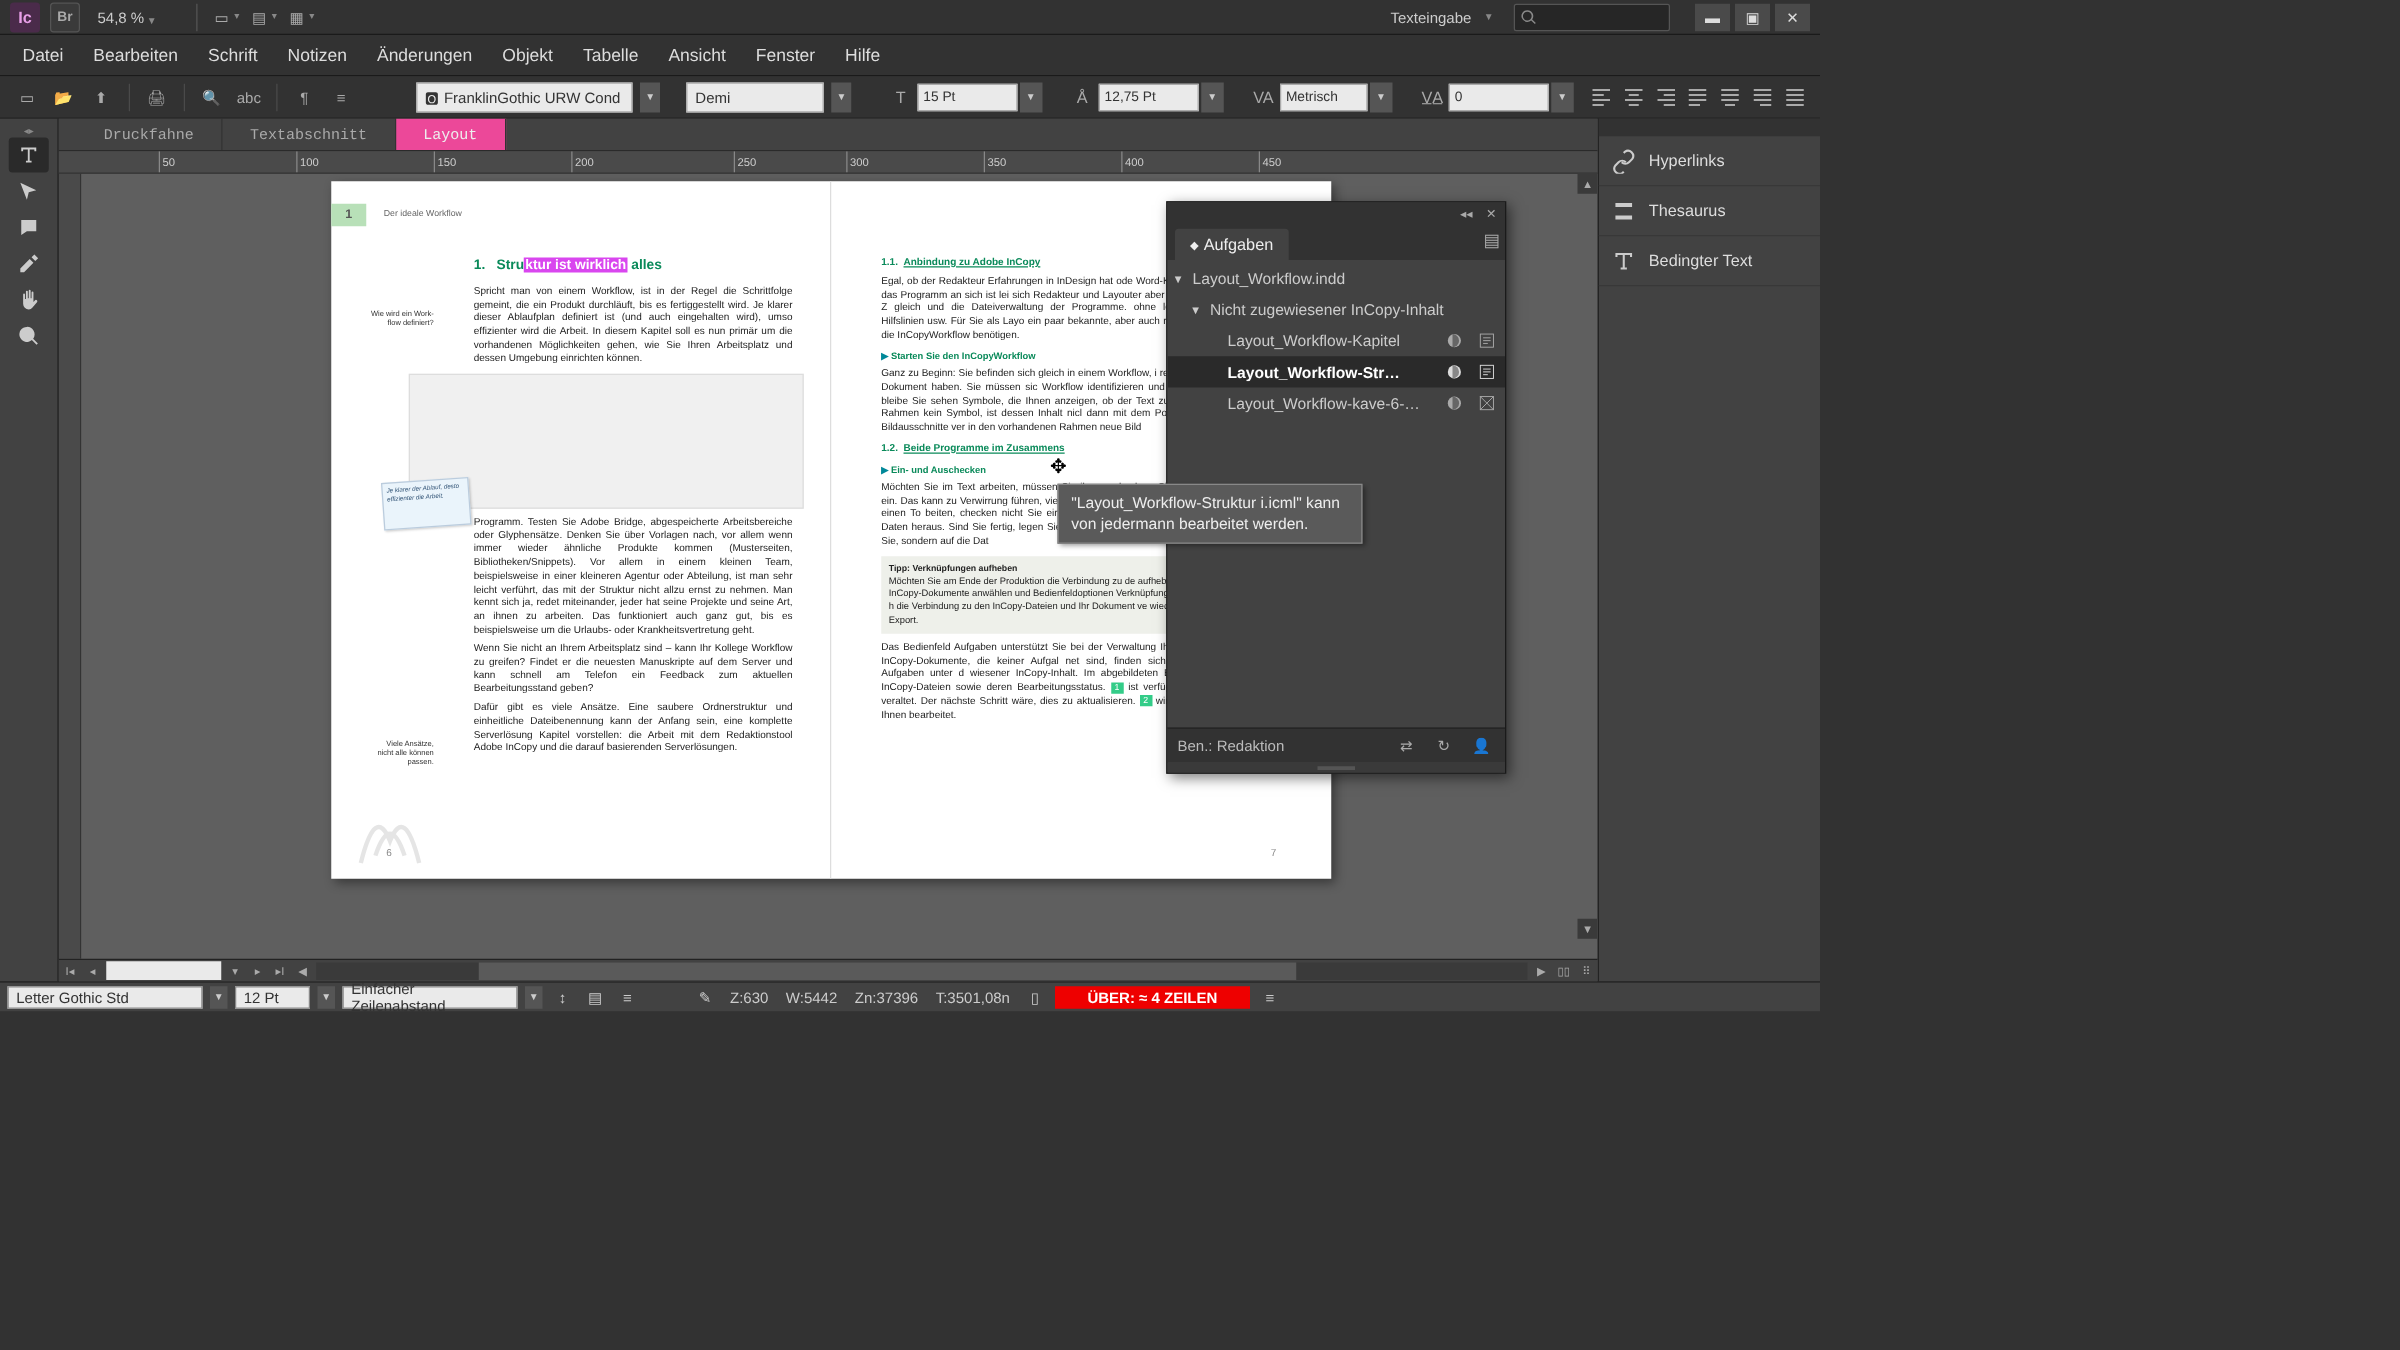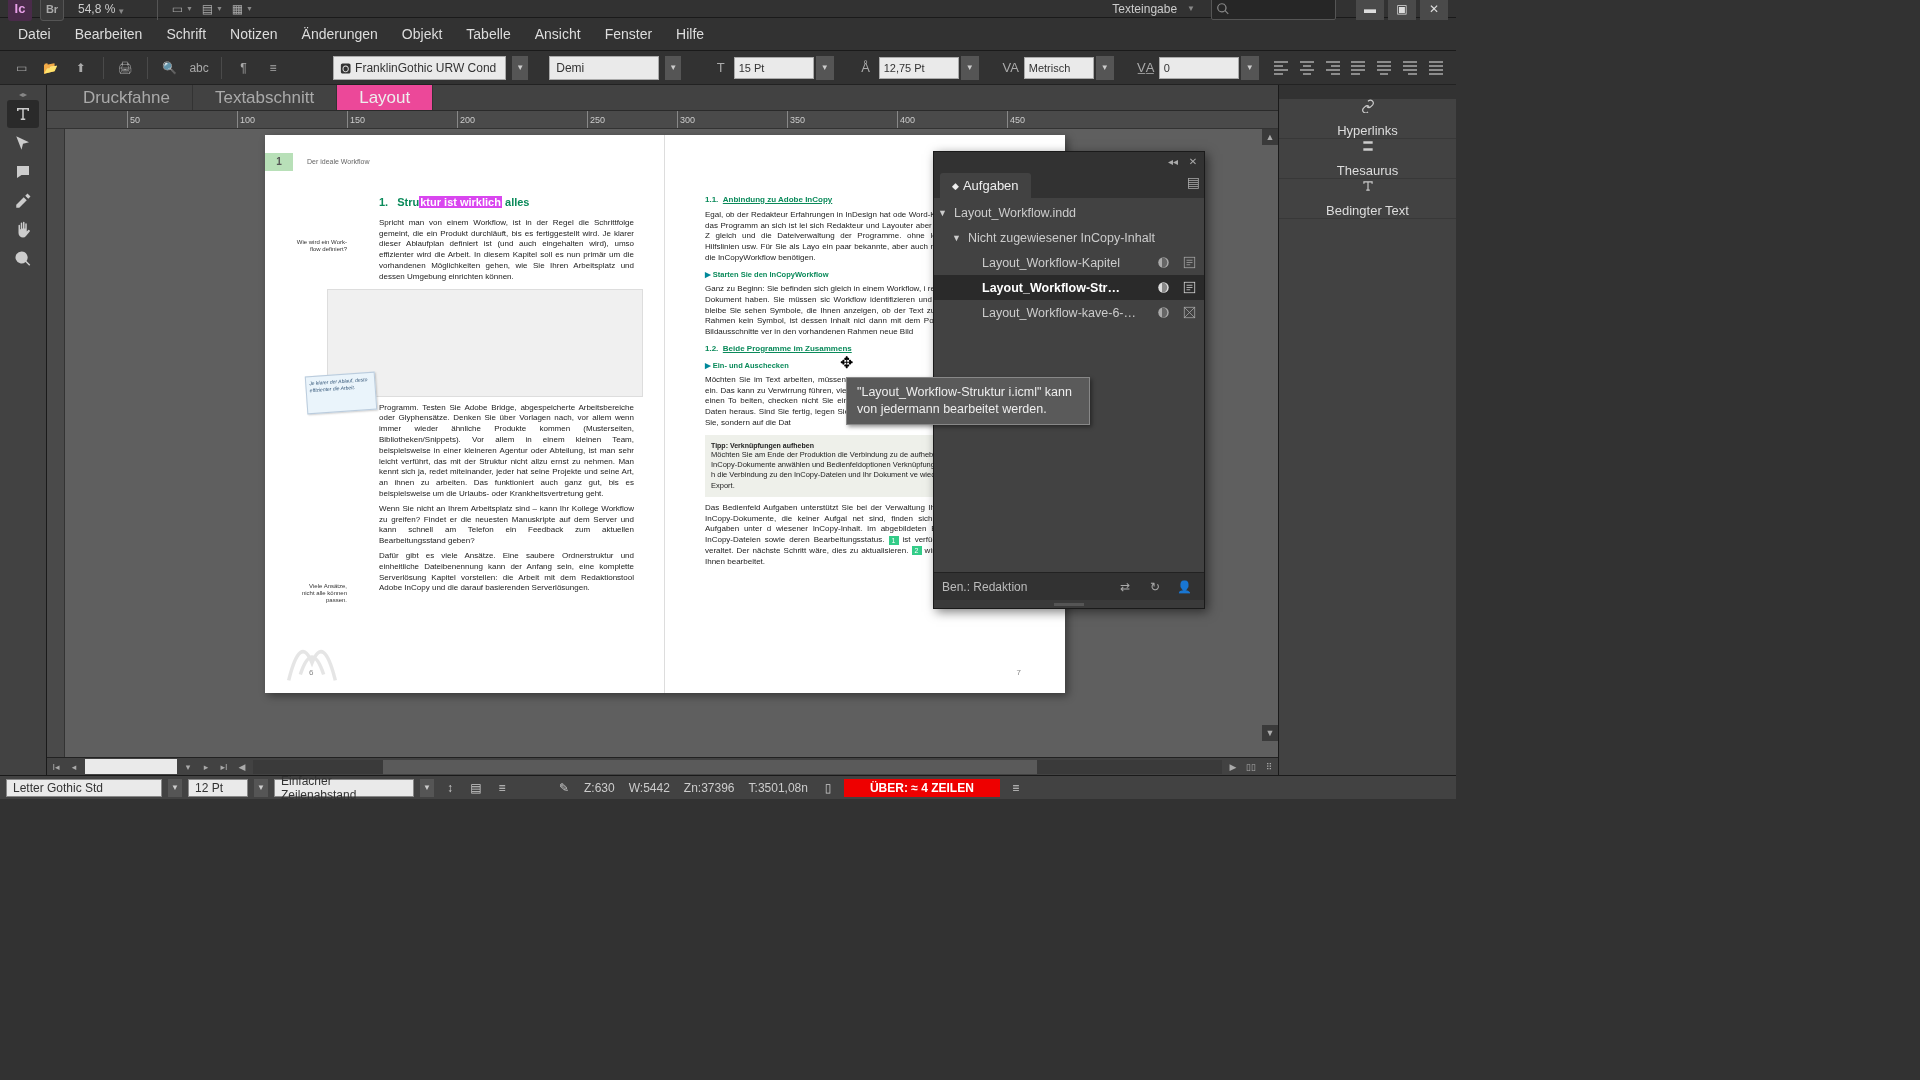--- a/index.html
+++ b/index.html
@@ -1,19 +1,19 @@
 <!DOCTYPE html>
 <html><head>
 <meta charset="utf-8">
 <style>
 * { margin: 0; padding: 0; box-sizing: border-box; font-family: -apple-system, "Segoe UI", Arial, sans-serif; }
 body { background: #323232; color: #ccc; overflow: hidden; width: 1456px; height: 816px; font-size: 12px; }
 
 
-.title-bar { height: 18px; background: #323232; display: flex; align-items: center; padding: 0 8px; border-bottom: 1px solid #1a1a1a; }
+.title-bar { height: 28px; background: #323232; display: flex; align-items: center; padding: 0 8px; border-bottom: 1px solid #1a1a1a; }
 .title-bar .app-icon { width: 24px; height: 24px; background: #4a2b4a; color: #e8a0e8; display: flex; align-items: center; justify-content: center; font-weight: bold; font-size: 13px; border-radius: 3px; margin-right: 8px; }
 .title-bar .br-icon { width: 24px; height: 24px; background: #3a3a3a; color: #aaa; display: flex; align-items: center; justify-content: center; font-weight: bold; font-size: 11px; border-radius: 3px; margin-right: 8px; border:1px solid #555;}
 .zoom-select { display: flex; align-items: flex-end; color: #ccc; padding: 2px 6px; gap: 2px; margin-right: 16px; }
 .zoom-select .tri { font-size: 8px; color: #888; }
 .toolbar-divider { width: 1px; height: 22px; background: #555; margin: 0 10px; }
 .view-btn { width: 28px; height: 22px; display: flex; align-items: center; justify-content: center; color: #aaa; margin-right: 2px; }
 .view-btn .tri { font-size: 7px; color: #888; margin-left: 3px; }
 .spacer { flex: 1; }
 .workspace-sel { display: flex; align-items: center; gap: 10px; color: #ccc; margin-right: 16px; }
 .search-box { width: 125px; height: 22px; background: #262626; border: 1px solid #555; border-radius: 2px; display: flex; align-items: center; padding: 0 4px; }
@@ -44,21 +44,21 @@
 .left-tools .handle { height:10px; display:flex; align-items:center; justify-content:center; color:#888; font-size:8px;}
 .tool-btn { width: 32px; height: 28px; margin: 1px auto; display: flex; align-items: center; justify-content: center; color: #ccc; border-radius: 3px;}
 .tool-btn.active { background: #2a2a2a; }
 .tool-btn svg { width:18px; height:18px; fill:#ccc; }
 
 .doc-area { flex: 1; background: #494949; display: flex; flex-direction: column; position: relative; }
 .doc-tabs { height: 28px; background: #323232; display: flex; align-items: flex-end; padding-left: 14px; }
 .doc-tab { height: 26px; background: #494949; padding: 5px 10px; color: #ddd; font-size: 13px; display: flex; align-items: center; gap: 6px; border-radius: 4px 4px 0 0;}
 .doc-tab .close { color: #aaa; font-size: 14px; cursor: pointer; }
 .view-tabs { height: 26px; background: #424242; display: flex; align-items: stretch; border-bottom: 1px solid #2a2a2a; padding-left: 14px;}
-.view-tab { padding: 5px 22px; color: #aaa; font-size: 17px; border-right:1px solid #333; display:flex; align-items:center;}
+.view-tab { padding: 5px 22px; color: #aaa; font-size: 12px; border-right:1px solid #333; display:flex; align-items:center;font-family:Liberation Mono, monospace;}
 .view-tab.active { background: #ec4899; color: #eee; }
 
 .ruler-h { height: 18px; background: #4a4a4a; border-bottom:1px solid #333; position:relative; overflow:hidden; font-size:9px; color:#ccc;}
 .ruler-h .tick { position:absolute; top:0; height:100%; border-left:1px solid #888; padding-left:2px; line-height:18px;}
 
 .canvas-wrap { flex:1; display:flex; position:relative; overflow:hidden; }
 .ruler-v { width:18px; background:#4a4a4a; border-right:1px solid #333;}
 .canvas { flex:1; background:#5f5f5f; position:relative; overflow:hidden; }
 
 .spread { position:absolute; left: 200px; top: 6px; width: 800px; height: 558px; background:#fff; box-shadow: 3px 3px 8px rgba(0,0,0,0.4); display:flex; }
@@ -119,21 +119,21 @@
 .scroll-v-up { top:0; } .scroll-v-dn { bottom:16px; }
 .page-nav { height:18px; background:#424242; display:flex; align-items:center; border-top:1px solid #222;}
 .page-nav .nbtn { width:18px; height:16px; display:flex; align-items:center; justify-content:center; color:#aaa; font-size:9px;}
 .page-nav .pagefield { width:92px; height:15px; background:#eaeaea; margin:0 2px;}
 .page-nav .hscroll { flex:1; height:14px; background:#3a3a3a; margin:0 2px; position:relative;}
 .page-nav .hthumb { position:absolute; left:130px; width:654px; height:100%; background:#5a5a5a;}
 
 
 .right-panels { width:178px; background:#424242; border-left:1px solid #1a1a1a;}
 .right-panels .collapse-hdr { height:14px; background:#323232;}
-.rp-item { height:40px; display:flex; align-items:center; gap:10px; padding:0 10px; color:#ddd; font-size:13px; border-bottom:1px solid #383838;flex-direction:column;}
+.rp-item { height:40px; display:flex; align-items:center; gap:10px; padding:0 10px; color:#ddd; font-size:13px; border-bottom:1px solid #383838;}
 .rp-item svg { width:20px; height:20px; fill:#ccc;}
 
 
 .status-bar { height:24px; background:#424242; border-top:1px solid #1a1a1a; display:flex; align-items:center; padding:0 6px; gap:6px; font-size:12px; color:#ccc;}
 .status-bar .field { height:18px; background:#eaeaea; color:#333; padding:0 6px; display:flex; align-items:center; border:1px solid #888;}
 .status-bar .field.w140 { width:156px;} .status-bar .field.w60 { width:60px;} .status-bar .field.w140b { width:140px;}
 .status-bar .dd { width:14px; height:18px; background:#555; color:#ccc; display:flex; align-items:center; justify-content:center; font-size:8px;}
 .status-bar .txt { padding:0 4px; }
 .status-bar .over { background:#e00; color:#fff; font-weight:bold; padding:2px 26px;}
 .status-bar .ic { width:20px; display:flex; align-items:center; justify-content:center;}

